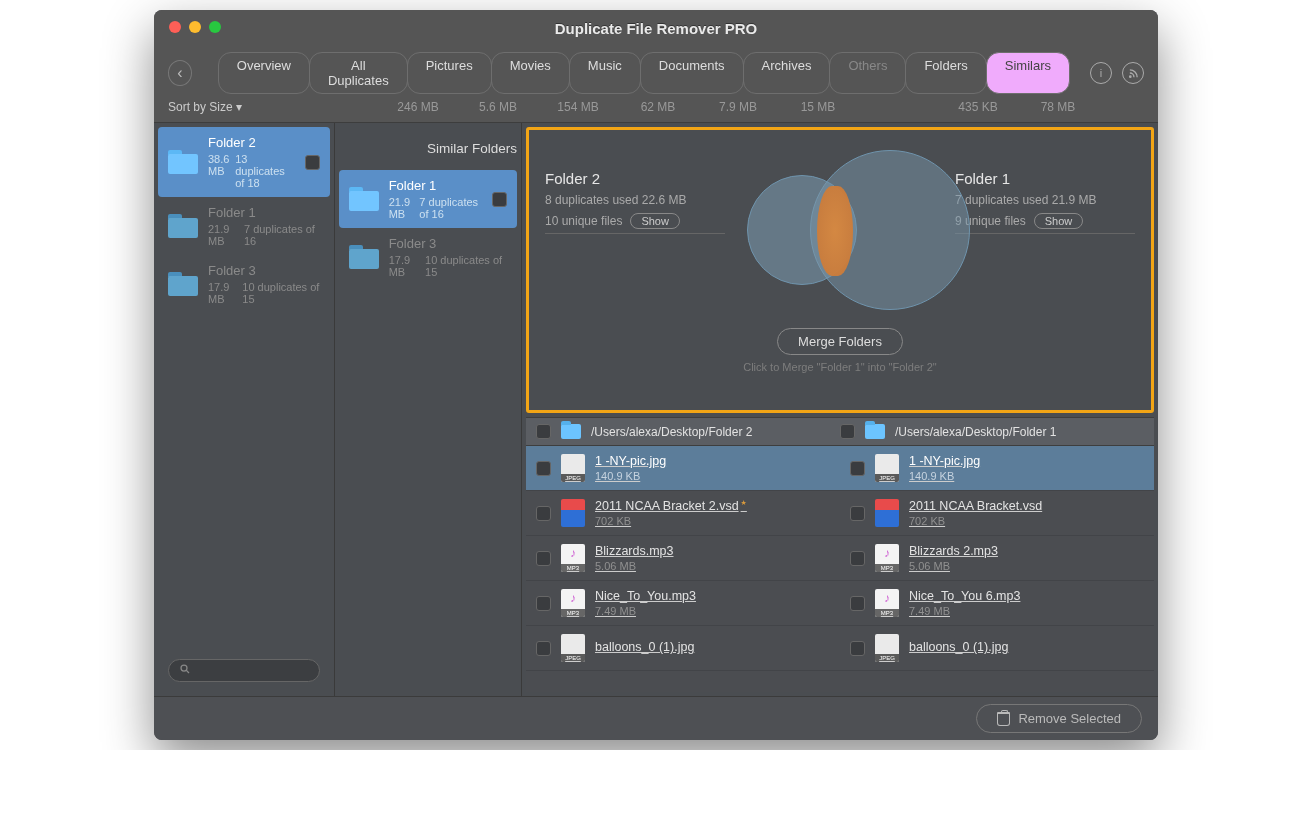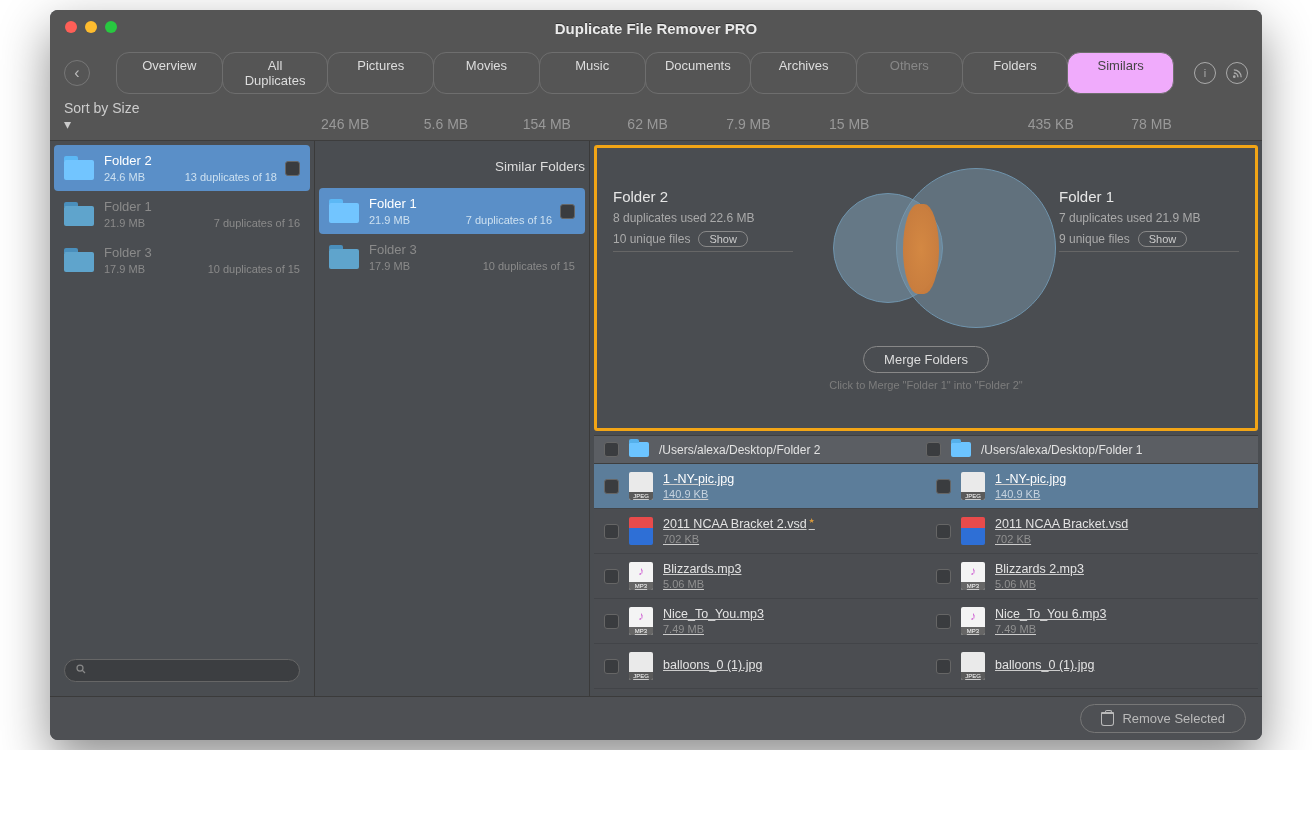--- a/index.html
+++ b/index.html
@@ -1,34 +1,34 @@
 <!DOCTYPE html>
 <html><head>
 <meta charset="utf-8">
 <style>
   * { box-sizing: border-box; margin: 0; padding: 0; }
   body { background: #fff; font-family: -apple-system, "Helvetica Neue", Arial, sans-serif; font-size: 13px; color: #ccc; display: flex; justify-content: center; align-items: flex-start; padding: 10px; }
-  .window { width: 1212px; height: 730px; background: #4f5156; border-radius: 8px; box-shadow: 0 20px 50px rgba(0,0,0,0.45); overflow: hidden; display: flex; flex-direction: column; }
+  .window { width: 1004px; height: 730px; background: #4f5156; border-radius: 8px; box-shadow: 0 20px 50px rgba(0,0,0,0.45); overflow: hidden; display: flex; flex-direction: column; }
   .titlebar { position: relative; height: 36px; display: flex; align-items: center; justify-content: center; background: #555; }
   .traffic { position: absolute; left: 15px; top: 11px; display: flex; gap: 8px; }
   .traffic span { width: 12px; height: 12px; border-radius: 50%; display: block; }
   .t-red { background: #ff5f57; } .t-yellow { background: #febc2e; } .t-green { background: #28c840; }
   .title { color: #eaeaea; font-size: 15px; font-weight: 600; text-shadow: 0 -1px 0 rgba(0,0,0,0.4); }
 
   .toolbar { display: flex; align-items: center; padding: 6px 14px 2px; gap: 6px; background: #555; }
   .back-btn { width: 26px; height: 26px; border-radius: 50%; border: 1px solid #777; display: flex; align-items: center; justify-content: center; color: #bbb; font-size: 16px; cursor: pointer; margin-right: 20px; }
   .tabs { display: flex; flex: 1; gap: 0; }
   .tab { padding: 5px 18px; border: 1px solid #6e6e6e; border-radius: 13px; margin-left: -1px; color: #ddd; font-size: 13px; cursor: pointer; background: transparent; text-align: center; }
   .tab.first { margin-left: 0; }
   .tab.dim { color: #888; }
   .tab.active { background: #f0abfc; color: #444; font-weight: 500; }
   .toolbar-icons { display: flex; gap: 10px; margin-left: 14px; }
   .ticon { width: 22px; height: 22px; border-radius: 50%; border: 1.5px solid #aaa; display: flex; align-items: center; justify-content: center; color: #aaa; font-size: 11px; cursor: pointer; }
 
-  .sizes-row { display: flex; align-items: flex-end; padding: 4px 14px 8px; background: #555; font-size: 14px; color: #999; border-bottom: 1px solid #3d3d3d; }
+  .sizes-row { display: flex; align-items: center; padding: 4px 14px 8px; background: #555; font-size: 12px; color: #999; border-bottom: 1px solid #3d3d3d; }
   .sort-label { width: 80px; padding-left: 0; margin-right: 50px; color: #ccc; cursor: pointer; }
   .size-cell { flex: 1; text-align: center; }
 
   .content { flex: 1; display: flex; min-height: 0; background: #4a4d51; }
   .col { display: flex; flex-direction: column; min-height: 0; }
   .col1 { width: 265px; border-right: 1px solid #3a3a3a; padding: 4px; }
   .col2 { width: 275px; border-right: 1px solid #3a3a3a; padding: 4px; }
   .col3 { flex: 1; display: flex; flex-direction: column; min-height: 0; }
 
   .col-header { text-align: right; color: #ddd; font-size: 13.5px; padding: 14px 0; }
@@ -164,21 +164,21 @@
 
   <div class="content">
 
     <div class="col col1">
       <div id="left-list">
           <div class="folder-item selected">
             <div class="folder-icon"></div>
             <div class="folder-text">
               <div class="folder-name">Folder 2</div>
               <div class="folder-meta">
-                <span>24.6 MB</span>
+                <span>38.6 MB</span>
                 <span>13 duplicates of 18</span>
               </div>
             </div>
             <span class="cb"></span>
           </div>
           <div class="folder-item dim">
             <div class="folder-icon"></div>
             <div class="folder-text">
               <div class="folder-name">Folder 1</div>
               <div class="folder-meta">

